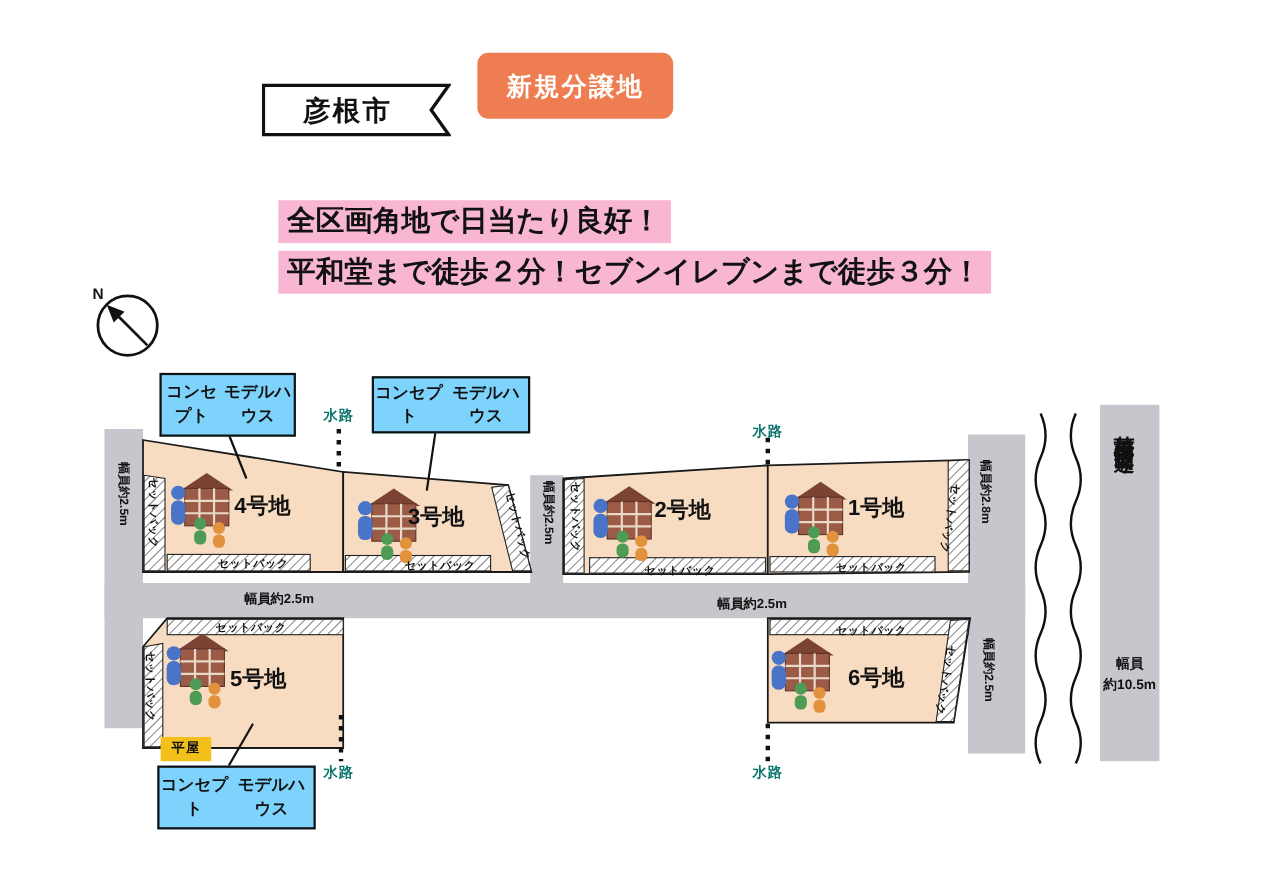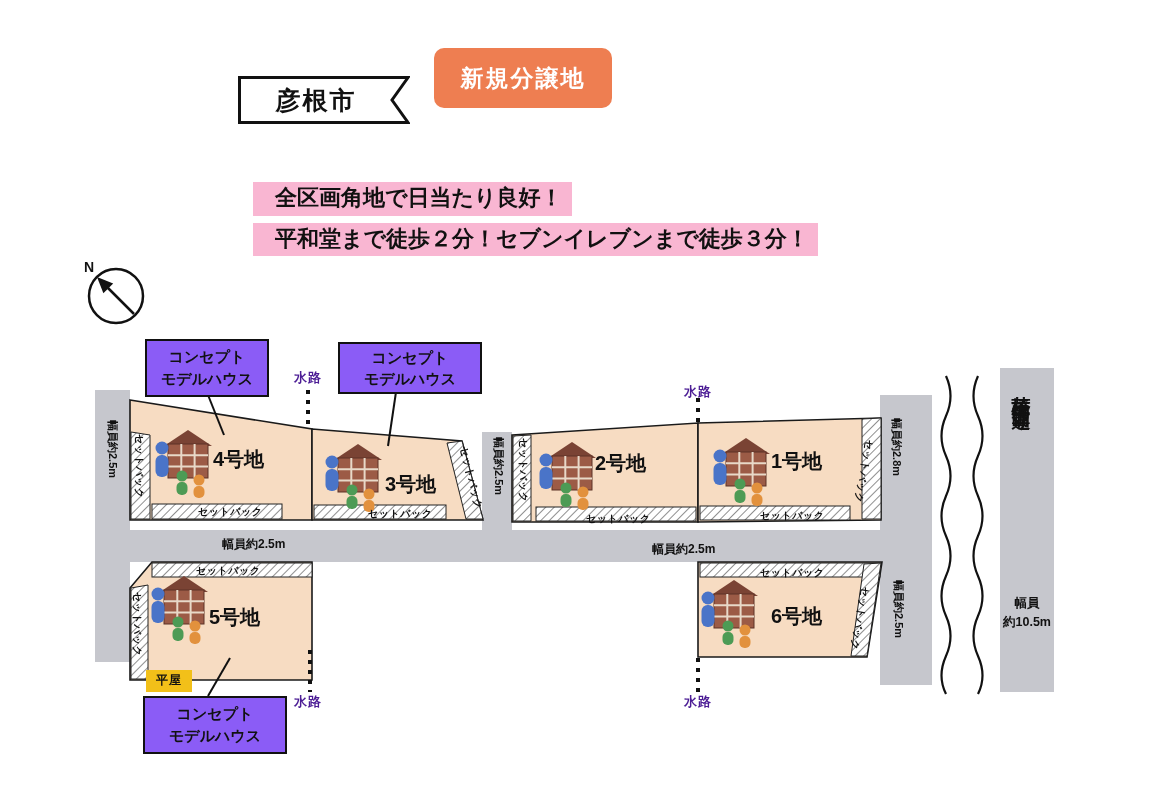--- a/index.html
+++ b/index.html
@@ -10,33 +10,33 @@
   }
   .abs{position:absolute;}
   
   .ribbon{left:238px;top:44px;width:172px;height:48px;margin-top:32px;}
   .ribbon-text{position:absolute;inset:0;display:flex;align-items:center;justify-content:center;
     padding-right:16px;font-size:25px;font-weight:800;letter-spacing:2px;}
   .new-badge{left:434px;top:48px;width:178px;height:60px;background:#ee7e51;border-radius:10px;
     display:flex;align-items:center;justify-content:center;color:#fff;font-size:23px;font-weight:800;letter-spacing:2px;}
   .page-title{left:294px;top:106px;font-size:38px;font-weight:900;letter-spacing:1px;white-space:nowrap;}
   .highlights{left:253px;top:182px;display:flex;flex-direction:column;gap:7px;align-items:flex-start;}
-  .hl{background:#f9b6d2;font-size:22px;font-weight:800;padding:2px 9px 3px 22px;line-height:1.3;white-space:nowrap;}
+  .hl{background:#f9b6d2;font-size:26px;font-weight:800;padding:2px 9px 3px 8px;line-height:1.3;white-space:nowrap;}
   
-  .cbox{background:#8b5cf6;border:2.5px solid #111;display:flex;flex-direction:column;
+  .cbox{background:#7dd3fc;border:2.5px solid #111;display:flex;flex-direction:row;
     align-items:center;justify-content:center;font-size:15px;font-weight:800;line-height:1.5;text-align:center;}
   .cbox-a{left:145px;top:339px;width:120px;height:54px;}
   .cbox-b{left:338px;top:342px;width:140px;height:48px;line-height:1.4;}
   .cbox-c{left:143px;top:696px;width:140px;height:54px;}
   .hiraya{left:146px;top:670px;background:#f2c019;padding:2px 10px 3px 10px;
     font-size:12px;font-weight:800;letter-spacing:1px;}
   
   .sb{font-size:10px;font-weight:600;letter-spacing:0.5px;white-space:nowrap;}
   .rot{transform-origin:0 0;}
-  .wl{font-size:13px;font-weight:800;color:#4c1d95;white-space:nowrap;letter-spacing:1px;}
+  .wl{font-size:13px;font-weight:800;color:#0f766e;white-space:nowrap;letter-spacing:1px;}
   .rwv{font-size:11px;font-weight:700;white-space:nowrap;transform-origin:0 0;}
   .rwh{font-size:12px;font-weight:700;white-space:nowrap;}
   .lot-label{font-size:20px;font-weight:800;white-space:nowrap;}
   .street-name{left:1008px;top:380px;height:170px;writing-mode:vertical-rl;text-orientation:upright;
     font-size:19px;font-weight:600;letter-spacing:3px;}
   .street-width{left:998px;top:594px;width:58px;text-align:center;font-size:12.5px;font-weight:700;line-height:1.5;}
 </style>
 </head>
 <body>
 
@@ -154,21 +154,21 @@
     <div>コンセプト</div>
     <div>モデルハウス</div>
   </div>
   <div class="abs hiraya">平屋</div>
   <div class="abs cbox cbox-c">
     <div>コンセプト</div>
     <div>モデルハウス</div>
   </div>
 
   <div class="abs lot-label" style="left:213px;top:446px;">4号地</div>
-  <div class="abs lot-label" style="left:385px;top:456px;margin-top:15px;">3号地</div>
+  <div class="abs lot-label" style="left:371px;top:456px;">3号地</div>
   <div class="abs lot-label" style="left:595px;top:450px;">2号地</div>
   <div class="abs lot-label" style="left:771px;top:448px;">1号地</div>
   <div class="abs lot-label" style="left:209px;top:604px;">5号地</div>
   <div class="abs lot-label" style="left:771px;top:603px;">6号地</div>
 
   <div class="abs sb" style="left:198px;top:505px;">セットバック</div>
   <div class="abs sb rot" style="left:146px;top:434px;transform:rotate(90deg);">セットバック</div>
   <div class="abs sb" style="left:368px;top:507px;">セットバック</div>
   <div class="abs sb rot" style="left:470px;top:445px;transform:rotate(76deg);">セットバック</div>
   <div class="abs sb rot" style="left:530px;top:438px;transform:rotate(90deg);">セットバック</div>

